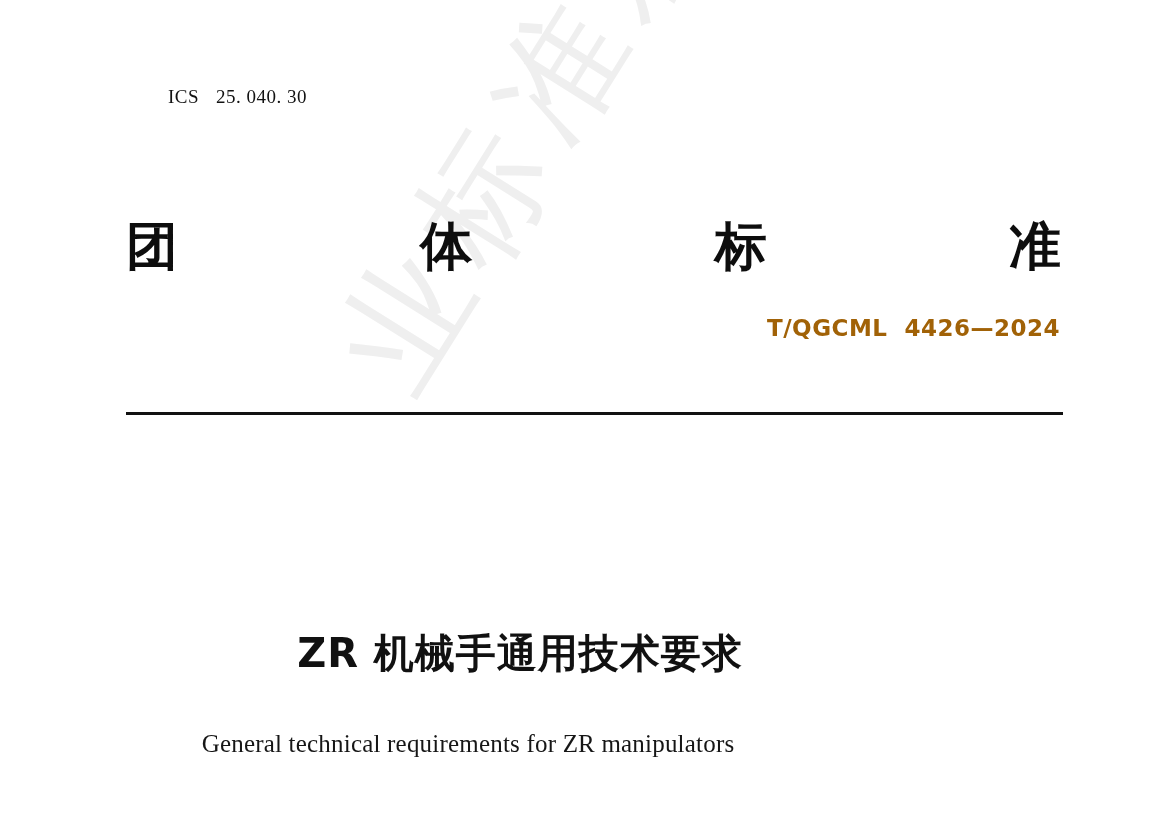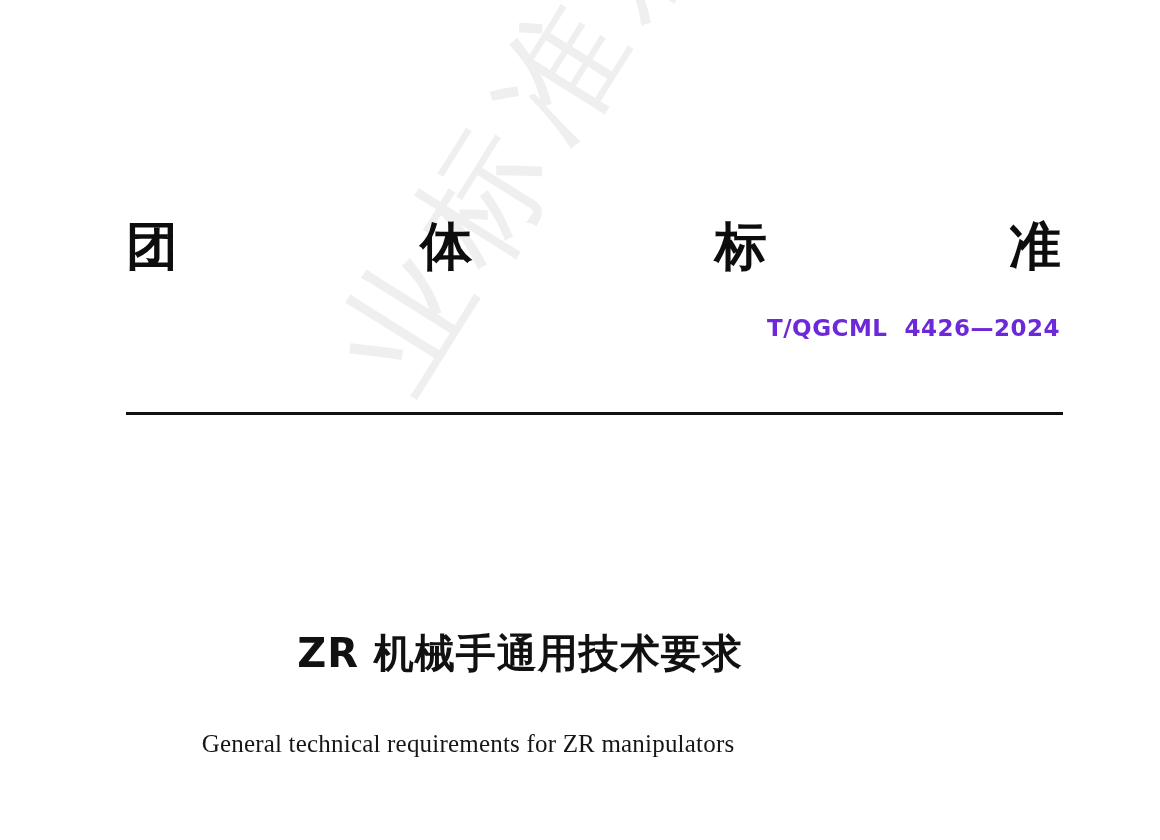--- a/index.html
+++ b/index.html
@@ -88,21 +88,21 @@
     display: block;
   }
 
   .std-no {
     position: absolute;
     right: 100px;
     top: 315px;
     font-family: "DejaVu Sans", sans-serif;
     font-size: 23px;
     font-weight: 700;
-    color: #6d28d9;
+    color: #a16207;
     letter-spacing: 0.5px;
     white-space: pre;
   }
 
   .rule {
     position: absolute;
     left: 126px;
     top: 412px;
     width: 937px;
     height: 3px;
@@ -139,20 +139,23 @@
 
 <div class="page">
 
   <div class="watermark">
     <div class="wm-text">业标准彩</div>
   </div>
 
   <div class="content">
 
     <div class="ics-block">
+      <div class="ics-row">
+        <span class="ics-label">ICS</span><span>25. 040. 30</span>
+      </div>
     </div>
 
     <div class="big-title">
       <span>团</span>
       <span>体</span>
       <span>标</span>
       <span>准</span>
     </div>
 
     <div class="std-no">T/QGCML  4426—2024</div>

